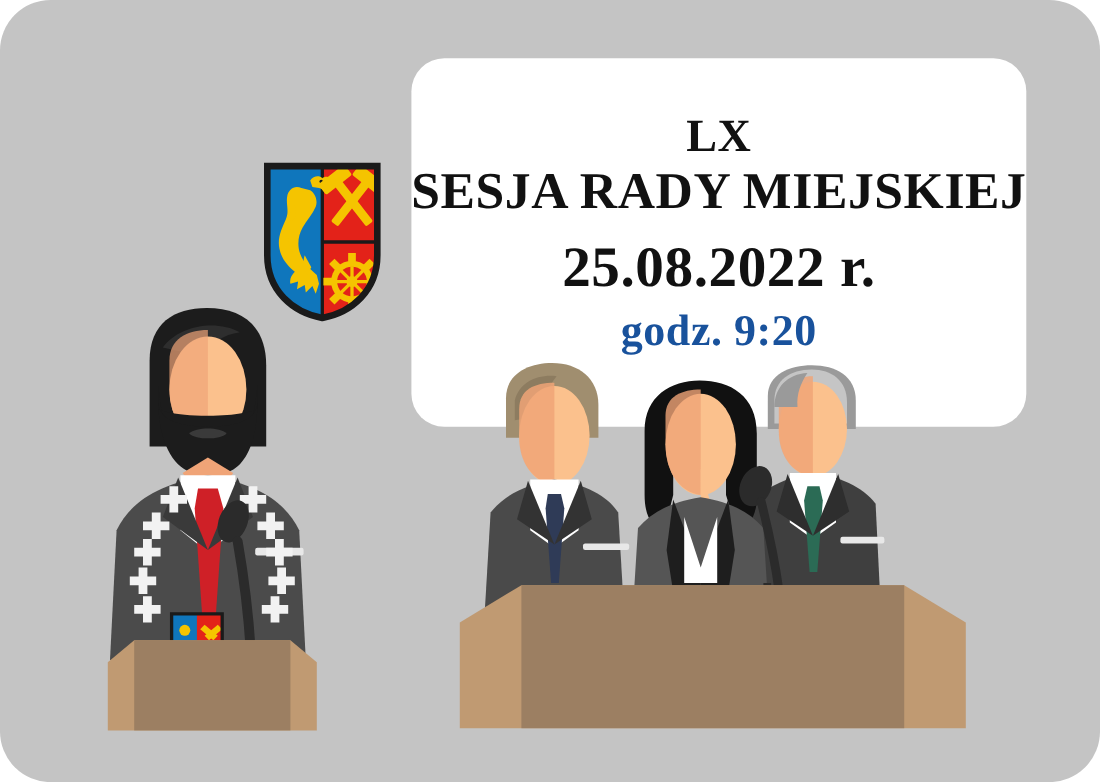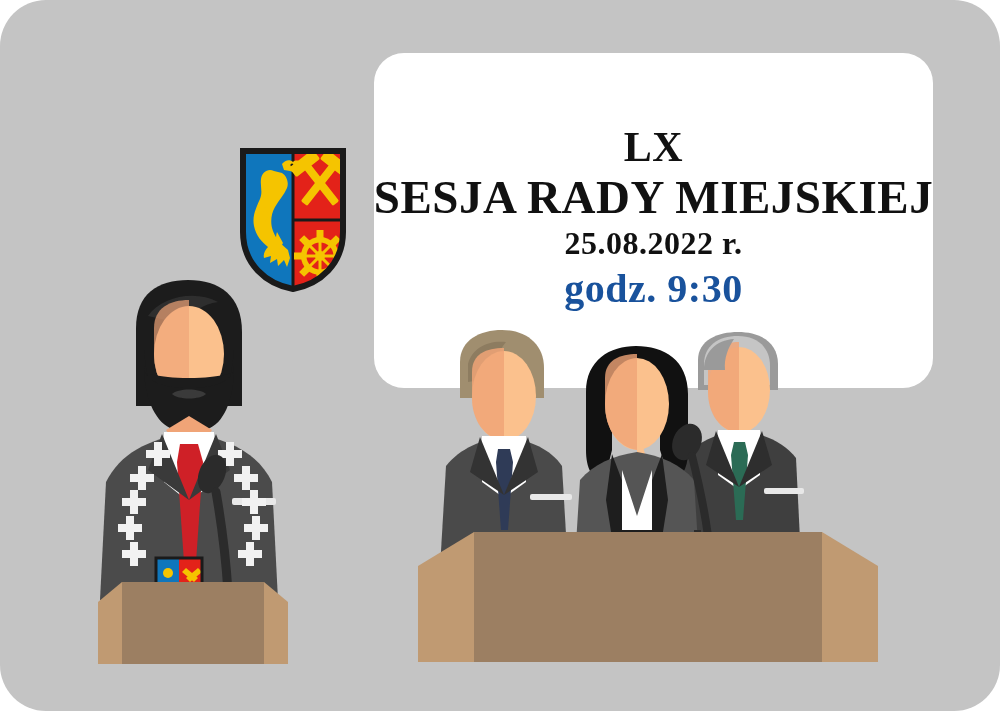--- a/index.html
+++ b/index.html
@@ -30,34 +30,34 @@
   .board {
     position: absolute;
     left: 374px; top: 53px;
     width: 559px; height: 335px;
     background: #ffffff;
     border-radius: 30px;
     display: flex;
     flex-direction: column;
     align-items: center;
     justify-content: flex-start;
-    padding-top: 71px;
+    padding-top: 48px;
     box-sizing: border-box;
   }
   .board-line {
     color: #111111;
     font-weight: bold;
     letter-spacing: 0.5px;
     line-height: 1.12;
     text-align: center;
     white-space: nowrap;
   }
   .line-session  { font-size: 42px; }
   .line-title    { font-size: 47px; text-align: right; }
-  .line-date     { font-size: 32px; margin-top: 2px; }
+  .line-date     { font-size: 52px; margin-top: 14px; }
   .line-time     { font-size: 40px; color: #19529c; margin-top: 6px; }
 
   
   .coat-of-arms {
     position: absolute;
     left: 238px; top: 146px;
     width: 110px; height: 148px;
   }
 
   
@@ -73,21 +73,21 @@
 <body>
 
 <div id="poster">
 
   <div class="bg-panel"></div>
 
   <div class="board">
     <div class="board-line line-session">LX</div>
     <div class="board-line line-title">SESJA RADY MIEJSKIEJ</div>
     <div class="board-line line-date">25.08.2022 r.</div>
-    <div class="board-line line-time">godz. 9:30</div>
+    <div class="board-line line-time">godz. 9:20</div>
   </div>
 
   <svg class="coat-of-arms" viewBox="0 0 110 148">
     <defs>
       <clipPath id="shieldClip">
         <path d="M5 5 H105 V86 C105 118 82 138 55 143 C28 138 5 118 5 86 Z"></path>
       </clipPath>
     </defs>
     <g clip-path="url(#shieldClip)">
       <rect x="0" y="0" width="55" height="148" fill="#0f76bc"></rect>

